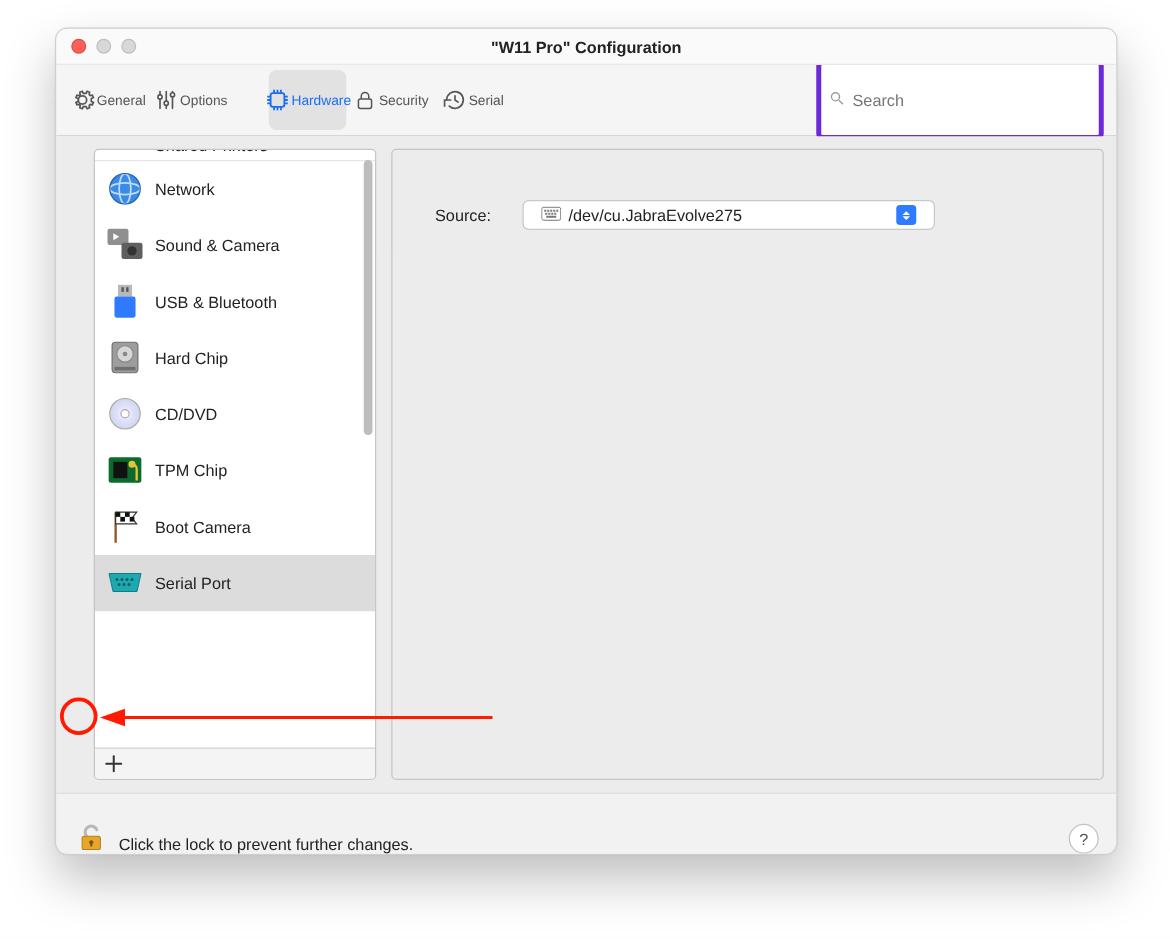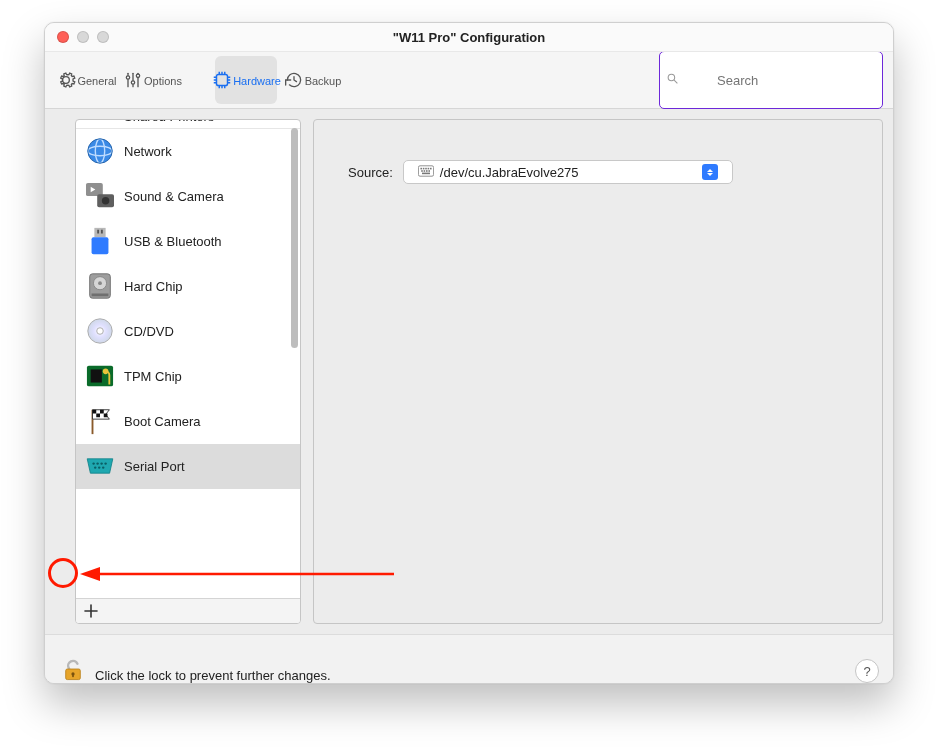--- a/index.html
+++ b/index.html
@@ -83,27 +83,26 @@
   }
   .tb-btn .ico { width: 22px; height: 22px; display:flex; align-items:center; justify-content:center;}
   .tb-btn .lbl { font-size: 11px; margin-top: 2px; color: #555;}
   .tb-btn.active { background: #e2e2e2; margin-left: 28px; }
   .tb-btn.active .lbl { color: #1a6ff1; }
   .search {
     margin-left: auto;
     width: 210px;
     height: 24px;
     background: #ffffff;
-    border: 1px solid #6d28d9;
+    border: 4px solid #6d28d9;
     border-radius: 5px;
     display: flex;
     align-items: center;
     padding: 16px 6px;
     color: #9a9a9a;
-    gap: 32px;
   }
   .search input {
     border: none; outline: none; flex:1; font-size:13px; background:transparent;
     color:#333;
   }
   .search .mag { margin-right: 4px; }
   
   .body {
     flex: 1;
     display: flex;
@@ -181,21 +180,21 @@
     background:#ececec;
     position: relative;
   }
   .source-row {
     position:absolute;
     top:40px;
     left:34px;
     right:30px;
     display:flex;
     align-items:center;
-    gap:10px;
+    gap:25px;
   }
   .source-label { font-size:13px; color:#222; }
   .popup {
     height:22px;
     border:1px solid #c8c8c8;
     border-radius:5px;
     background:#ffffff;
     display:flex;
     align-items:center;
     padding:0 14px;
@@ -306,32 +305,43 @@
                   <line x1="3" y1="15" x2="6" y2="15"></line>
                   <line x1="18" y1="9" x2="21" y2="9"></line>
                   <line x1="18" y1="12" x2="21" y2="12"></line>
                   <line x1="18" y1="15" x2="21" y2="15"></line>
                 </g>
               </svg>
           </span>
           <span class="lbl">Hardware</span>
         </div>
 
+        <div class="tb-btn">
+          <span class="ico">
+            <svg width="18" height="20" viewBox="0 0 24 24">
+                <g stroke="#555" stroke-width="1.6" fill="none">
+                  <rect x="5" y="11" width="14" height="10" rx="2"></rect>
+                  <path d="M8 11V8a4 4 0 0 1 8 0v3"></path>
+                </g>
+              </svg>
+          </span>
+          <span class="lbl">Security</span>
+        </div>
 
         <div class="tb-btn">
           <span class="ico">
             <svg width="20" height="20" viewBox="0 0 24 24">
                 <g stroke="#555" stroke-width="1.6" fill="none" stroke-linecap="round">
                   <path d="M4 12a8 8 0 1 1 2.5 5.8"></path>
                   <polyline points="4 18 4 12 10 12" transform="translate(-2 0)"></polyline>
                   <polyline points="12 8 12 12 15 14"></polyline>
                 </g>
               </svg>
           </span>
-          <span class="lbl">Backup</span>
+          <span class="lbl">Serial</span>
         </div>
       </div>
 
       <div class="search">
         <span class="mag">
           <svg width="13" height="13" viewBox="0 0 24 24">
               <g stroke="#9a9a9a" stroke-width="2" fill="none">
                 <circle cx="10" cy="10" r="6"></circle>
                 <line x1="15" y1="15" x2="21" y2="21"></line>
               </g>

